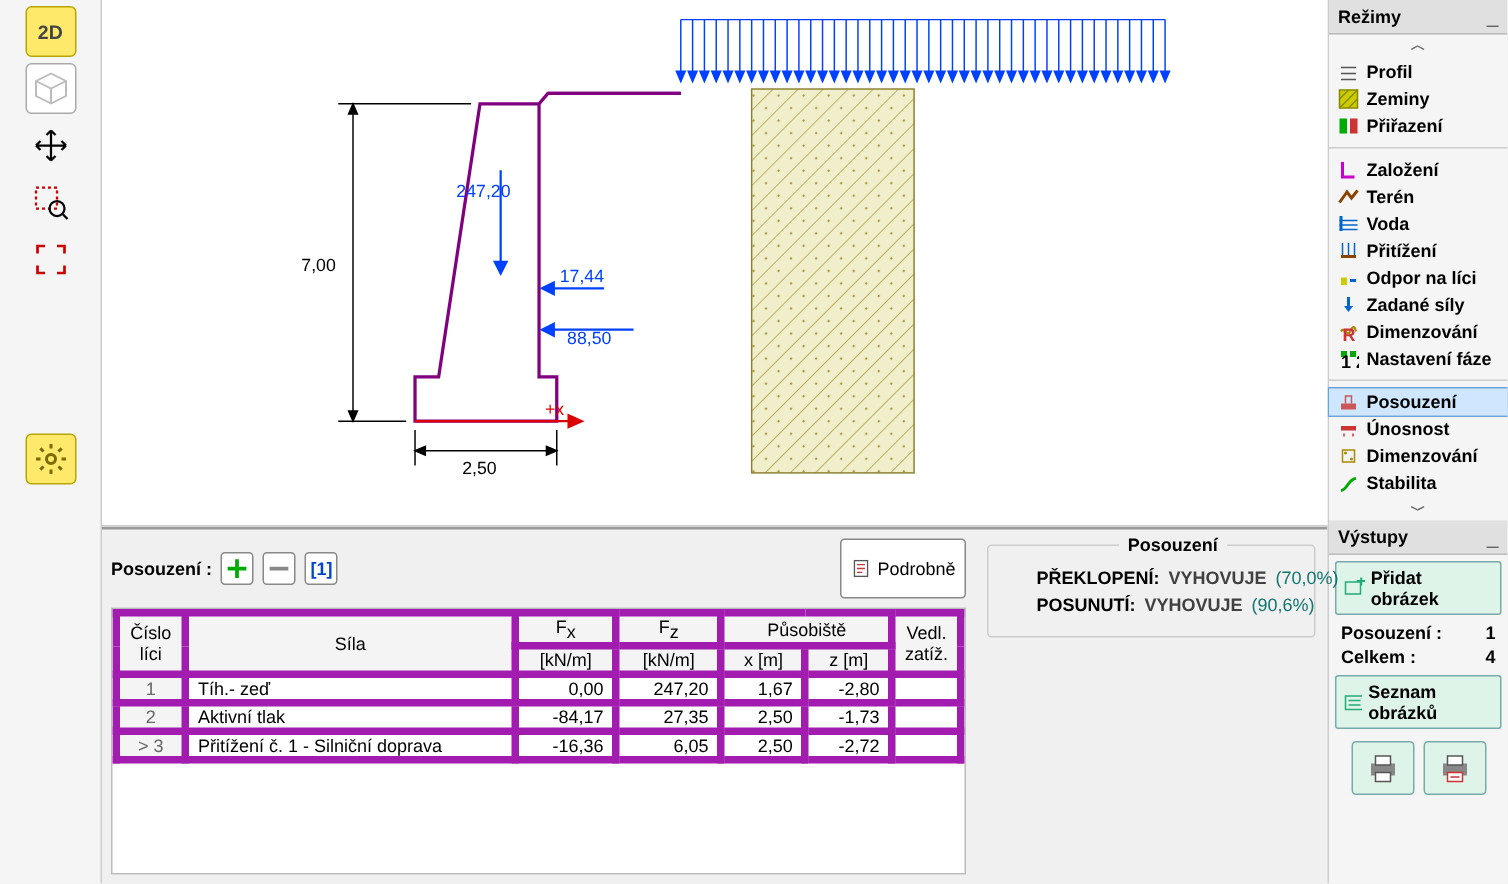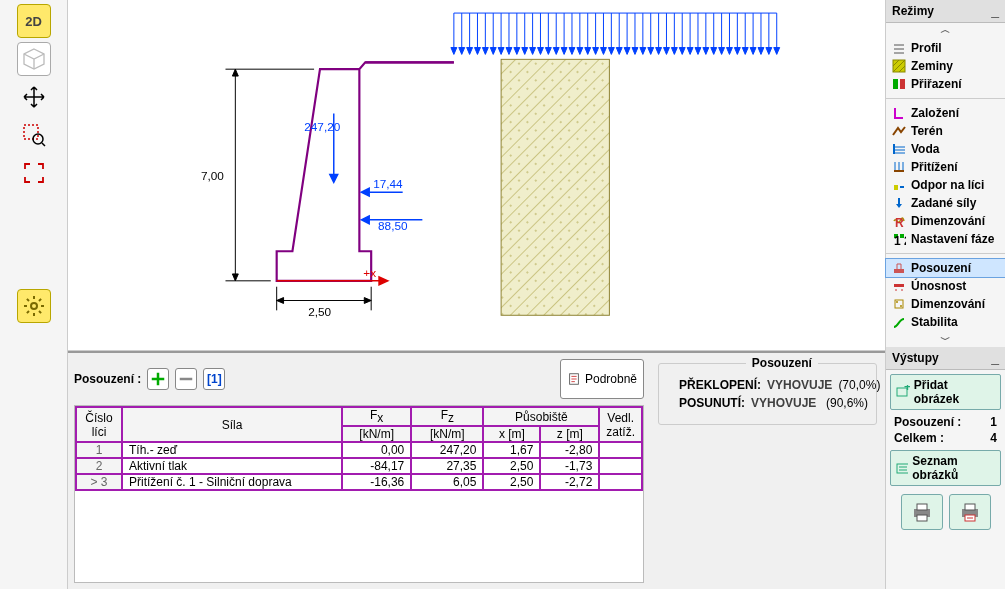--- a/index.html
+++ b/index.html
@@ -22,35 +22,35 @@
 .bottom { height: 238px; display: flex; border-top: 2px solid #999; }
 .bottom-left { flex: 1; display: flex; flex-direction: column; padding: 6px; }
 .bottom-header { display: flex; align-items: center; gap: 6px; margin-bottom: 6px; }
 .panel-title { font-weight: bold; }
 .sq-btn { width: 22px; height: 22px; border: 1px solid #888; border-radius: 3px; background: #fff; display:flex; align-items:center; justify-content:center; cursor:pointer; }
 .podrobne-btn { margin-left:auto; border:1px solid #888; border-radius:3px; background:#fff; padding:12px 6px; display:flex; align-items:center; gap:4px; cursor:pointer;}
 .podrobne-btn svg{width:14px;height:14px;}
 
 .table-wrap { flex:1; overflow:auto; border:1px solid #bbb; background:#fff; }
 table { border-collapse: collapse; width: 100%; }
-th, td { border: 2px solid #a21caf; padding: 0 6px; text-align: center; background:#fff;margin-left:12px; }
+th, td { border: 5px solid #a21caf; padding: 0 6px; text-align: center; background:#fff;margin-left:12px; }
 th { background: #f4f4f4; font-weight: normal; }
 td.left { text-align: left; }
 td.right { text-align: right; }
 tr.rownum td:first-child { background:#f4f4f4; color:#666;}
 .vedl-col{width:20px;}
 
 
 .results { width: 235px; padding: 10px 8px; }
 .results-frame { border:1px solid #ccc; border-radius:3px; position:relative; padding:10px 8px; }
 .results-title { position:absolute; top:-8px; left:40%; background:#f0f0f0; padding:0 6px; font-weight:bold; }
-.res-row { display:flex; justify-content:space-between; align-items:center; margin:4px 0; gap:6px;padding-left:12px;}
+.res-row { display:flex; justify-content:space-between; align-items:center; margin:4px 12px; gap:6px;padding-left:12px;}
 .res-label { font-weight:bold; }
 .res-status { color:#404040; font-weight:bold; }
-.res-pct { color:#000000; width:54px; text-align:right;}
+.res-pct { color:#0f766e; width:54px; text-align:right;}
 
 
 .right-panel { width: 120px; background: #f5f5f5; border-left: 1px solid #ccc; display:flex; flex-direction:column;font-weight:bold; }
 .rp-header { background:#e0e0e0; padding:3px 6px; display:flex; justify-content:space-between; align-items:center; border-bottom:1px solid #bbb; }
 .rp-header .collapse{font-size:14px;cursor:pointer;}
 .rp-list { padding:2px 0; }
 .rp-item { display:flex; align-items:center; gap:5px; padding:2px 6px; cursor:pointer; }
 .rp-item.selected { background:#cfe6ff; outline:1px solid #6aa2e0;}
 .rp-item .ic { width:14px; height:14px; display:flex; align-items:center; justify-content:center;}
 .rp-divider{border-top:1px solid #ccc;margin:3px 0;}

